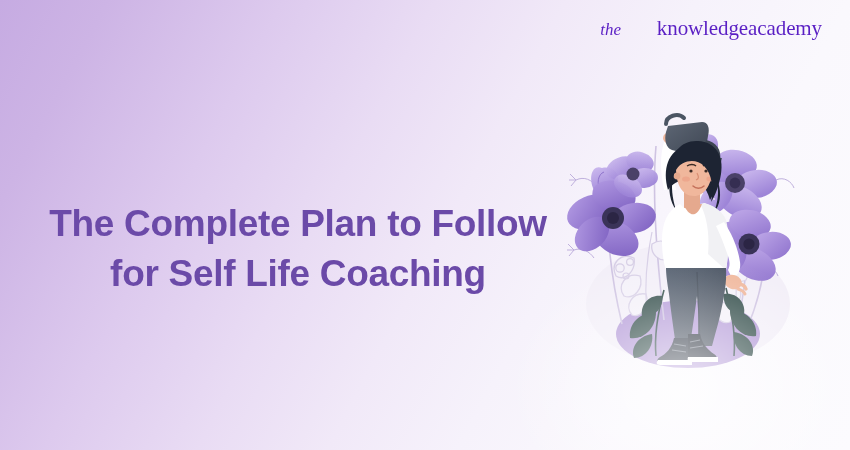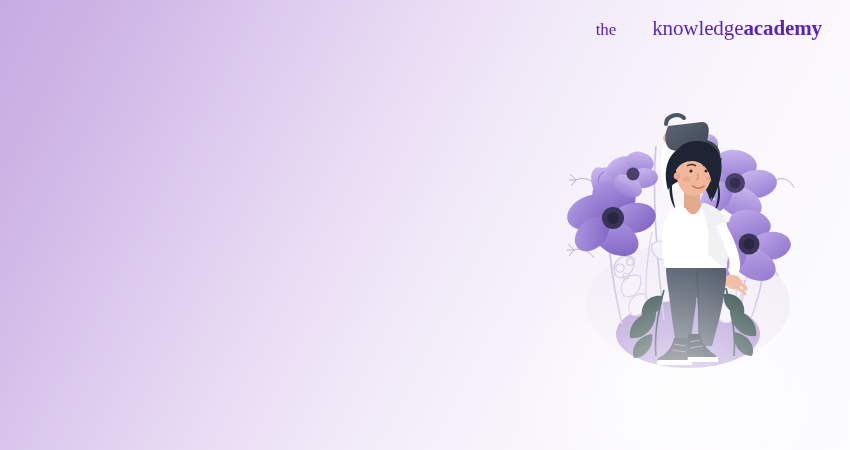--- a/index.html
+++ b/index.html
@@ -46,28 +46,29 @@
     top: 18px;
     right: 28px;
     white-space: nowrap;
     font-family: "Liberation Serif", serif;
     font-size: 21px;
     line-height: 1;
     color: #5a1fc4;
     letter-spacing: -0.1px;
   }
   .logo .lg-the {
+    font-style: italic;
     font-size: 17px;
   }
   .logo .lg-knowledge {
     font-weight: 400;
     margin-left: 36px;
   }
   .logo .lg-academy {
-    font-weight: 700;
+    font-weight: 400;
   }
 
   
   .headline {
     position: absolute;
     left: 36px;
     top: 174px;
     width: 524px;
     text-align: center;
     color: #6b4aa8;
@@ -97,20 +98,24 @@
 </style>
 </head>
 <body>
 
 <div id="banner">
 
   <div class="logo">
     <span class="lg-the">the</span><span class="lg-knowledge">knowledge</span><span class="lg-academy">academy</span>
   </div>
 
+  <h1 class="headline">
+    <span class="hl-line">The Complete Plan to Follow</span>
+    <span class="hl-line">for Self Life Coaching</span>
+  </h1>
 
   <div class="illustration">
     <svg viewBox="0 0 250 300" xmlns="http://www.w3.org/2000/svg">
       <defs>
         <linearGradient id="petalA" x1="0" y1="0" x2="1" y2="1">
           <stop offset="0%" stop-color="#c2acea"></stop>
           <stop offset="100%" stop-color="#8e72cd"></stop>
         </linearGradient>
         <linearGradient id="petalB" x1="0" y1="0" x2="1" y2="1">
           <stop offset="0%" stop-color="#b49ce4"></stop>

